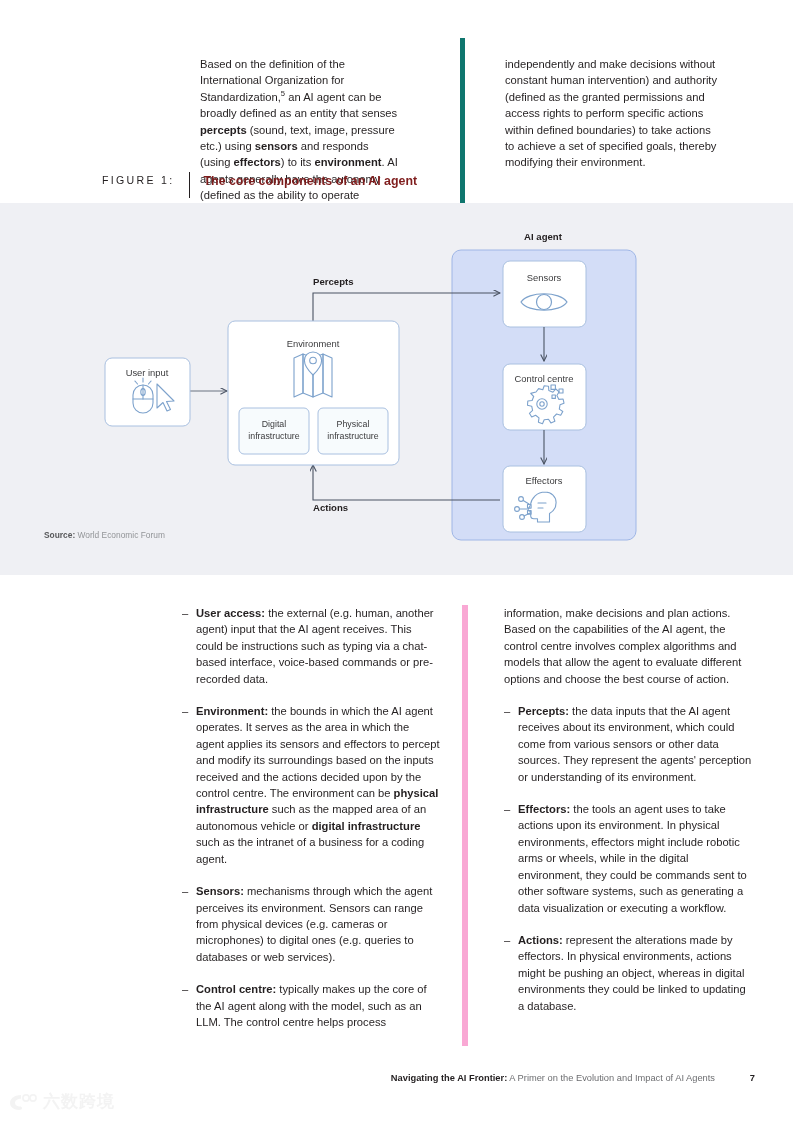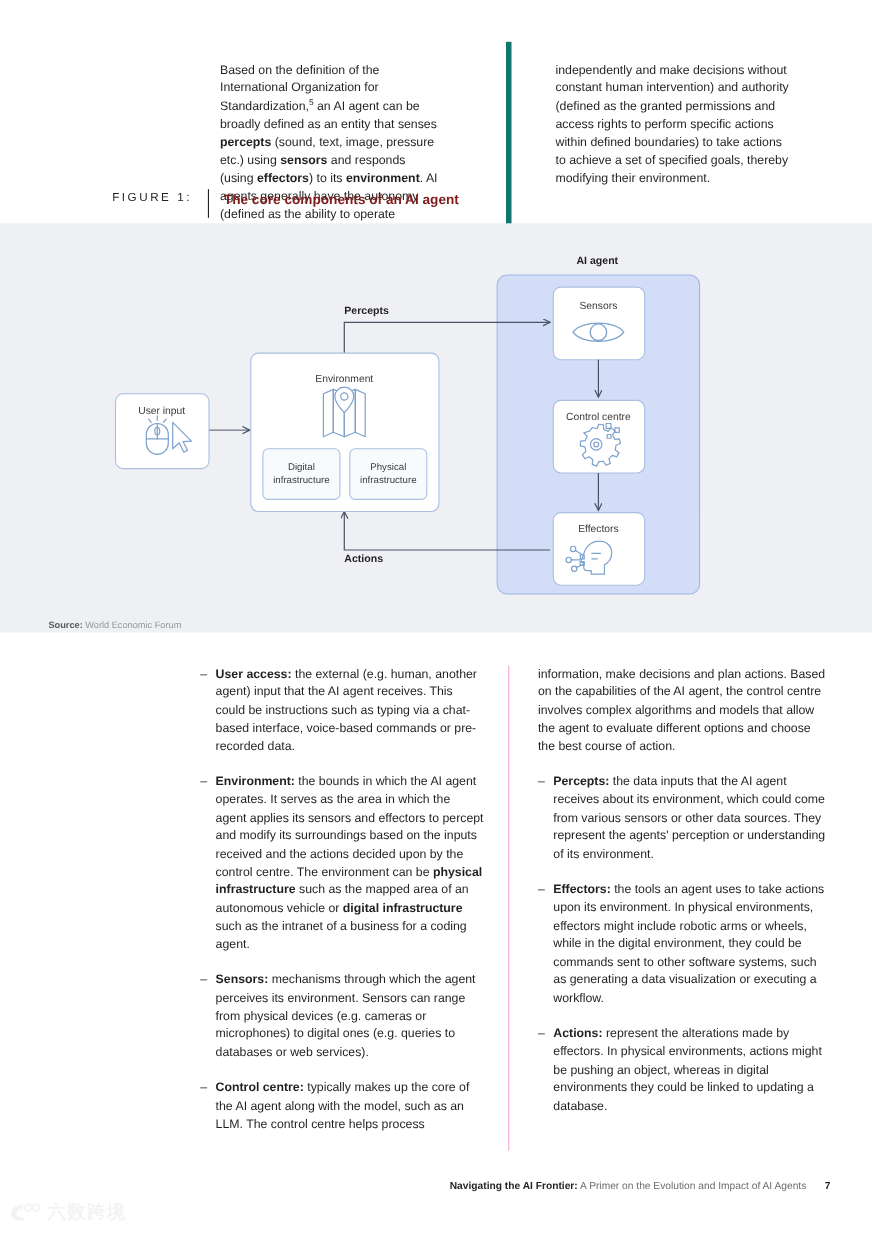--- a/index.html
+++ b/index.html
@@ -77,21 +77,21 @@
     position: absolute;
     left: 0;
     top: 203px;
     width: 793px;
     height: 372px;
     background: #eff0f4;
   }
   .source {
     position: absolute;
     left: 44px;
-    top: 563px;
+    top: 530px;
     font-size: 8.4px;
     color: #939598;
   }
   .source b { color: #58595b; font-weight: bold; }
 
   
   .diagram {
     position: absolute;
     left: 0;
     top: 203px;
@@ -133,22 +133,22 @@
     display: flex;
   }
   .body-col {
     font-size: 11.2px;
     line-height: 16.4px;
     color: #231f20;
   }
   .body-col.left { width: 280px; padding-right: 22px; }
   .body-col.right {
     width: 292px;
-    padding-left: 26px;
-    border-left: 1px solid #f9a8d4;
+    padding-left: 36px;
+    border-left: 6px solid #f9a8d4;
   }
   .body-col p { margin: 0 0 16px 0; }
   .bullet {
     display: flex;
     margin-bottom: 16px;
   }
   .bullet .dash {
     width: 14px;
     flex: 0 0 14px;
     color: #231f20;
@@ -159,21 +159,21 @@
   
   .footer {
     position: absolute;
     left: 0;
     top: 1073px;
     width: 793px;
     height: 22px;
   }
   .footer-text {
     position: absolute;
-    right: 60px;
+    right: 78px;
     top: 0;
     font-size: 9.3px;
     color: #6d6e71;
     white-space: nowrap;
   }
   .footer-text b { color: #231f20; font-weight: bold; }
   .footer-page {
     position: absolute;
     right: 38px;
     top: 0;

